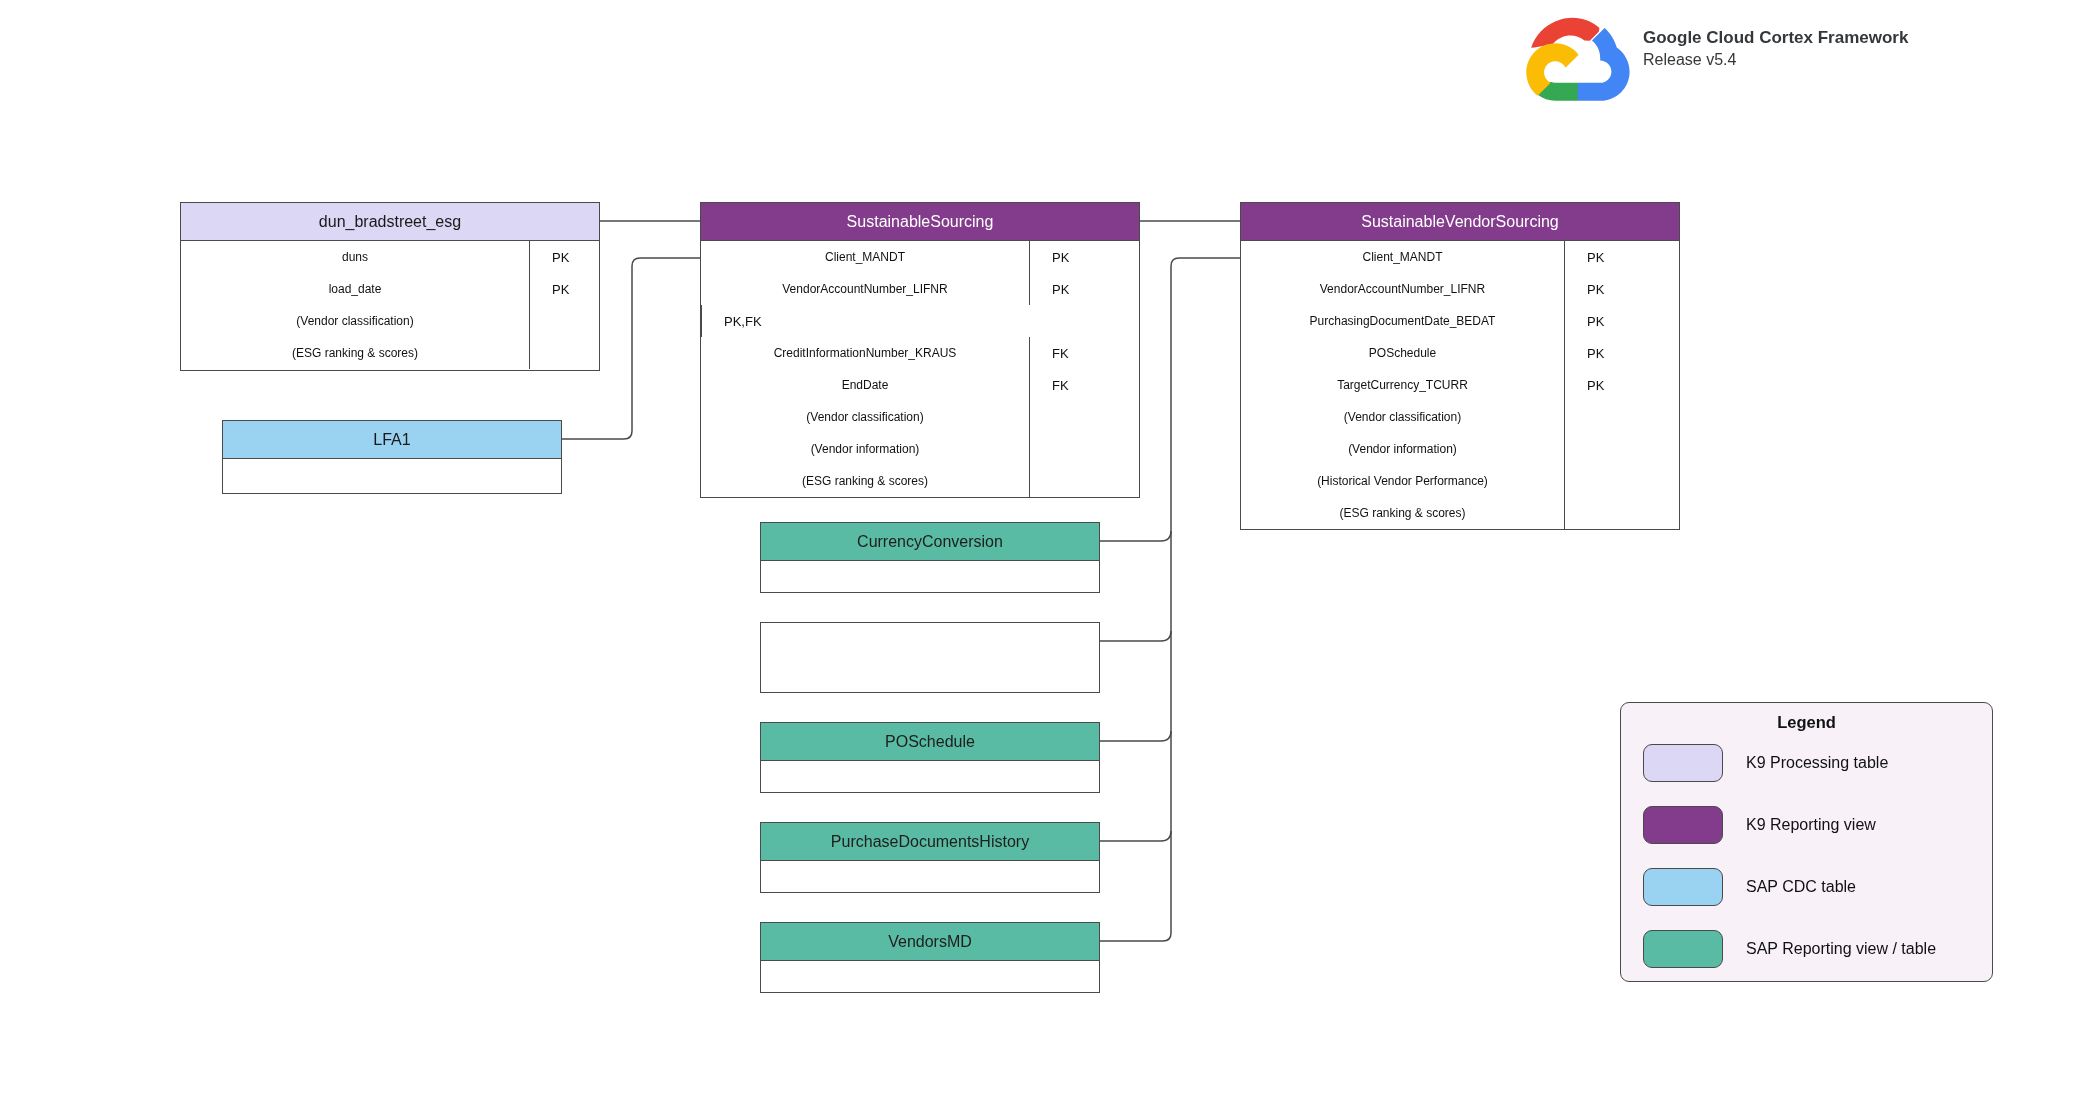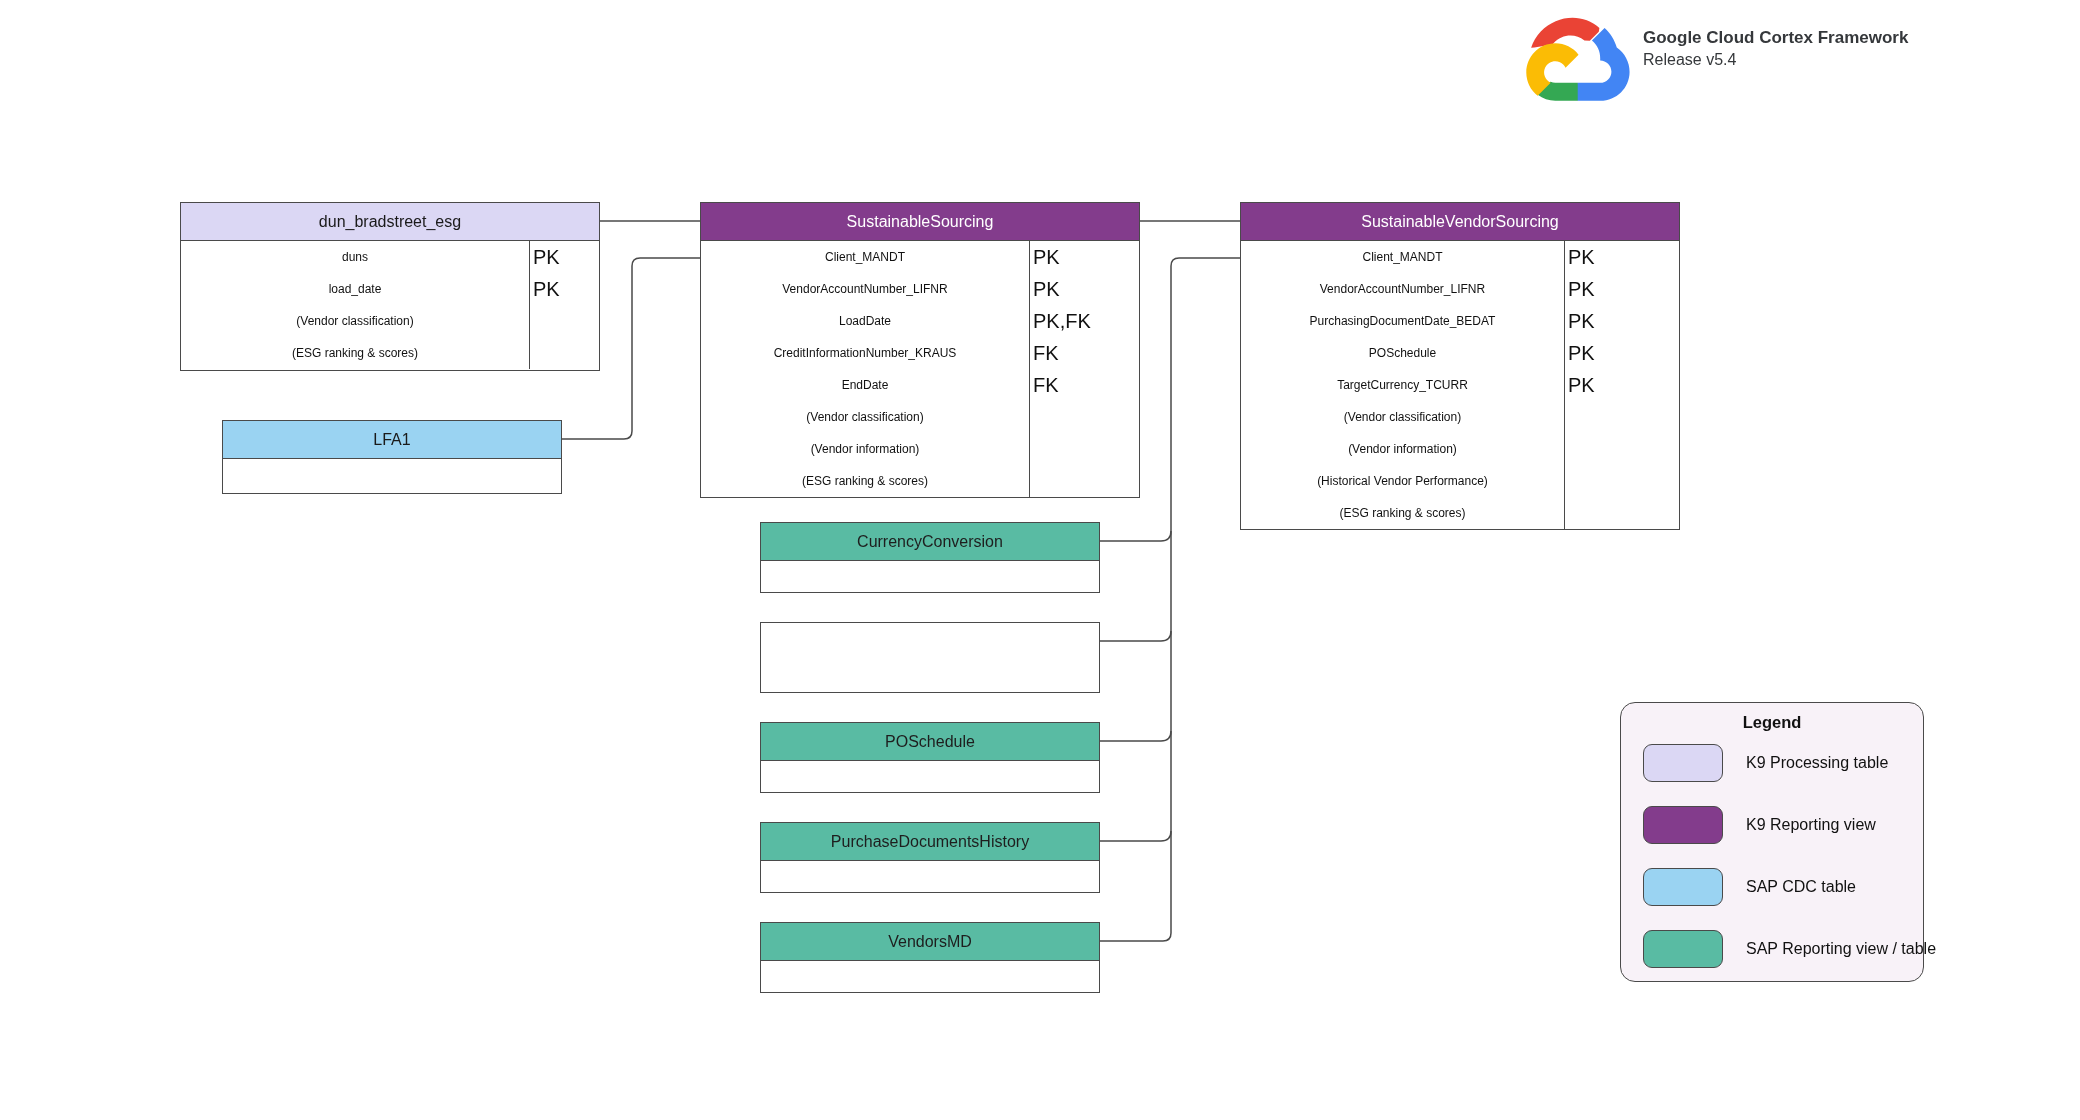--- a/index.html
+++ b/index.html
@@ -23,38 +23,38 @@
   .hdr-teal    { background:#59BBA3; color:#1e1e1e; }
 
   .ebody { display:flex; flex-direction:column; }
   .frow { display:flex; height:32px; flex:1; }
   .fname {
     flex:1; display:flex; align-items:center; justify-content:center;
     font-size:12px; color:#111; white-space:nowrap;
   }
   .fkey {
     width:var(--kw,90px); box-sizing:border-box; display:flex; align-items:center;
-    border-left:1px solid #4a4a4a; padding-left:3px; font-size:20px; color:#111;
+    border-left:1px solid #4a4a4a; padding-left:22px; font-size:13px; color:#111;
   }
 
   
   .wires { position:absolute; left:0; top:0; }
   .wire  { fill:none; stroke:#4a4a4a; stroke-width:1.5; }
 
   
   .logo { position:absolute; left:1518px; top:10px; width:112px; height:91px; }
   .brand { position:absolute; left:1643px; top:27px; color:#35383b; }
   .brand-title { font-size:17px; font-weight:bold; line-height:22px; }
   .brand-release { font-size:16px; line-height:21px; }
 
   
   .legend {
-    position:absolute; left:1620px; top:702px; width:304px; height:280px;
+    position:absolute; left:1620px; top:702px; width:373px; height:280px;
     box-sizing:border-box; background:#F8F2F8; border:1.5px solid #4a4a4a;
-    border-radius:15px;
+    border-radius:9px;
   }
   .legend-title {
     position:absolute; left:0; right:0; top:10px; text-align:center;
     font-size:16.5px; font-weight:bold; color:#111;
   }
   .legend-row { position:absolute; left:22px; right:12px; height:38px; }
   .swatch {
     position:absolute; left:0; top:0; width:80px; height:38px;
     border:1.5px solid #4a4a4a; border-radius:9px; box-sizing:border-box;
   }
@@ -121,21 +121,20 @@
     <div class="ebody" style="height:256px; --kw:110px;">
       <div class="frow">
           <span class="fname">Client_MANDT</span>
           <span class="fkey">PK</span>
         </div>
       <div class="frow">
           <span class="fname">VendorAccountNumber_LIFNR</span>
           <span class="fkey">PK</span>
         </div>
       <div class="frow">
-          <span class="fname">LoadDate</span>
           <span class="fkey">PK,FK</span>
         </div>
       <div class="frow">
           <span class="fname">CreditInformationNumber_KRAUS</span>
           <span class="fkey">FK</span>
         </div>
       <div class="frow">
           <span class="fname">EndDate</span>
           <span class="fkey">FK</span>
         </div>

